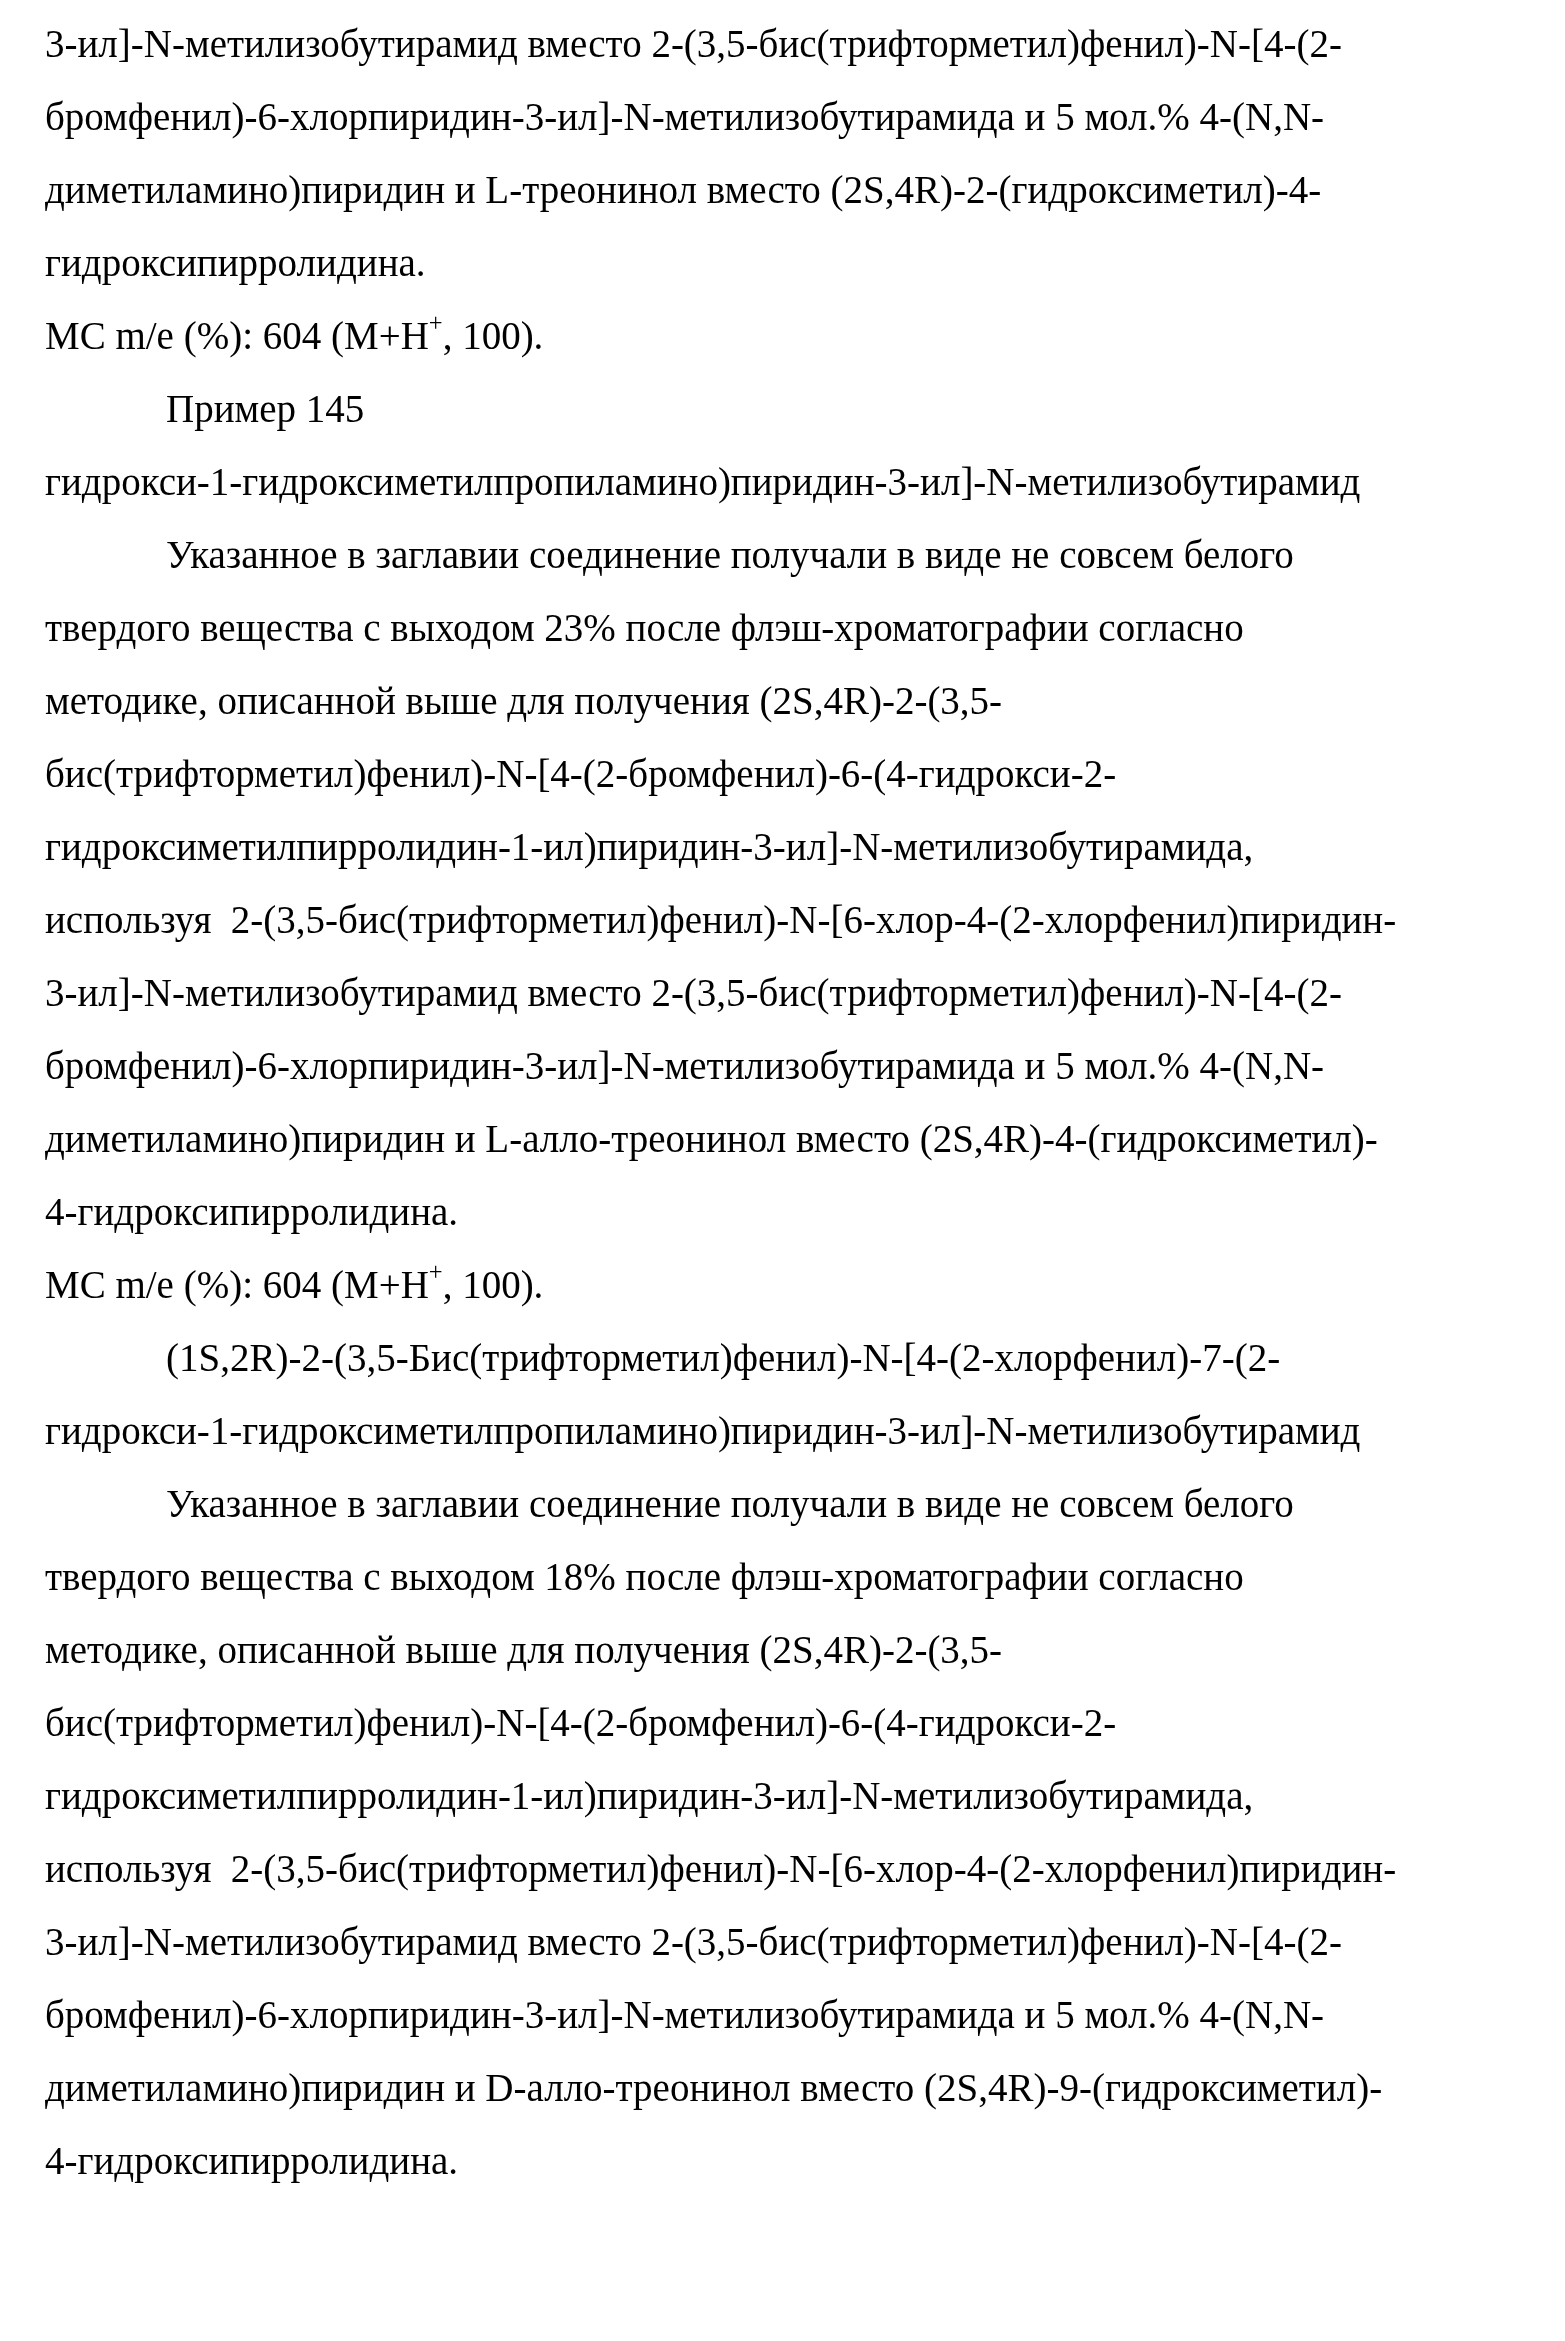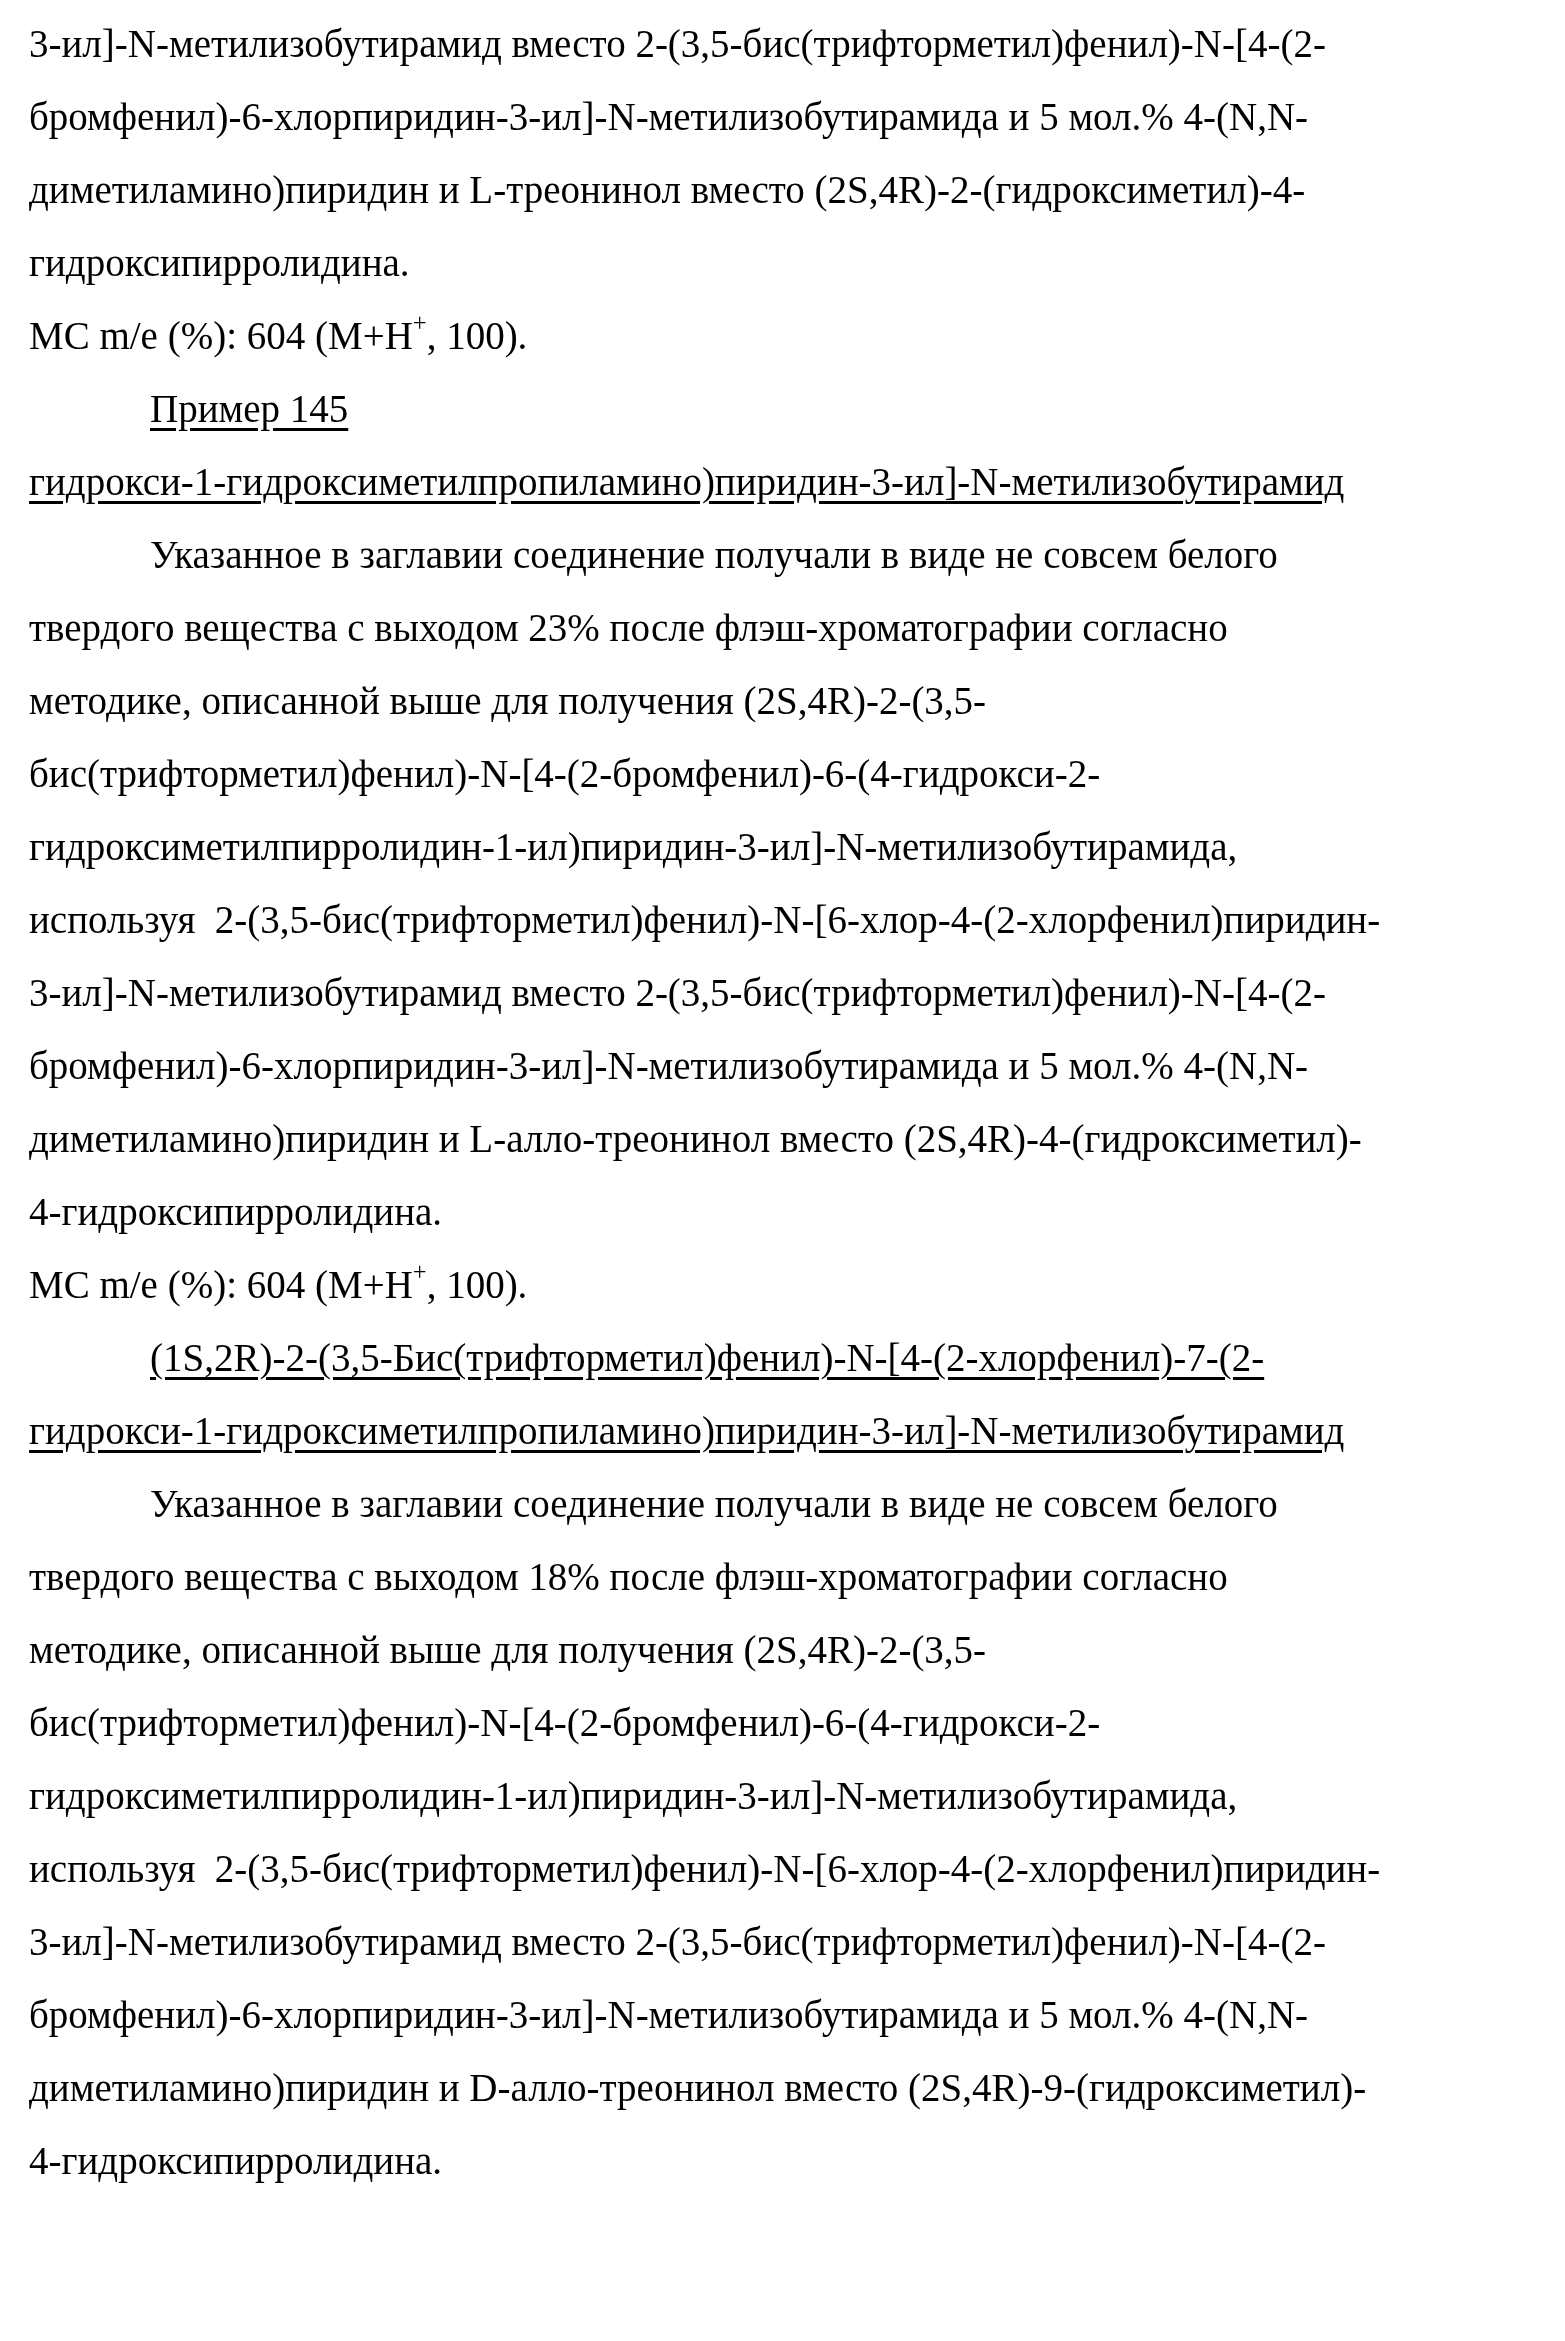--- a/index.html
+++ b/index.html
@@ -1,26 +1,26 @@
 <!DOCTYPE html>
 <html style="font-size:13px"><head>
 <meta charset="utf-8">
 <style>
   html, body { margin: 0; padding: 0; background: #ffffff; }
   body { width: 1566px; height: 2342px; overflow: hidden; position: relative; }
   .page {
-    position: absolute; left: 0; top: 0; width: 1320px; height: 2342px;
+    position: absolute; left: 16px; top: 0; width: 1320px; height: 2342px;
     padding-top: 7.4px; box-sizing: border-box;
     font-family: "Liberation Serif", "DejaVu Serif", serif;
     font-size: 39px; line-height: 73px; color: #000;
     -webkit-font-smoothing: none;
   }
   .line { display: block; white-space: pre; padding-left: 29px; height: 73px; }
   .indent { padding-left: 150px; }
-  .ul { text-decoration: underline; text-decoration-thickness: 2.5px; text-underline-offset: 5.7px; }
+  .ul { text-decoration-thickness: 2.5px; text-underline-offset: 5.7px; }
   sup { font-size: 24.5px; line-height: 0; position: relative; top: -4.9px; vertical-align: super; }
 </style>
 </head>
 <body>
 
 <div class="page">
 
   <span class="line">3-ил]-N-метилизобутирамид вместо 2-(3,5-бис(трифторметил)фенил)-N-[4-(2-</span>
   <span class="line">бромфенил)-6-хлорпиридин-3-ил]-N-метилизобутирамида и 5 мол.% 4-(N,N-</span>
   <span class="line">диметиламино)пиридин и L-треонинол вместо (2S,4R)-2-(гидроксиметил)-4-</span>

